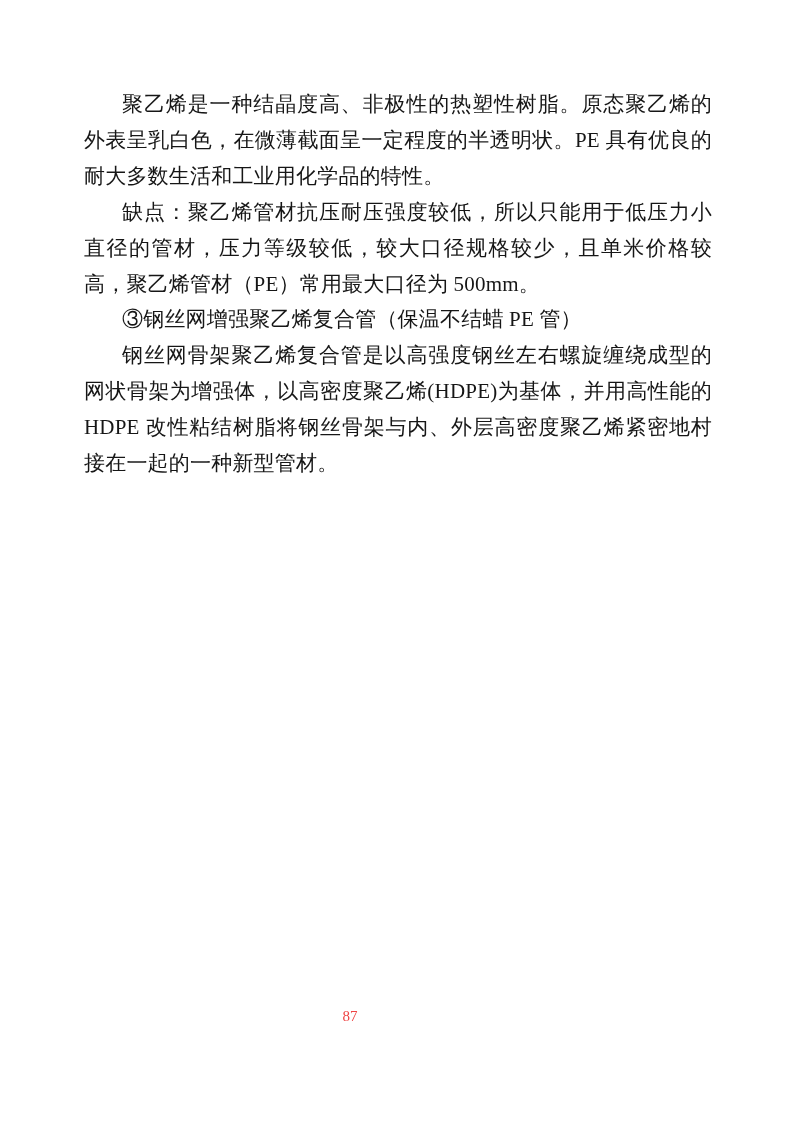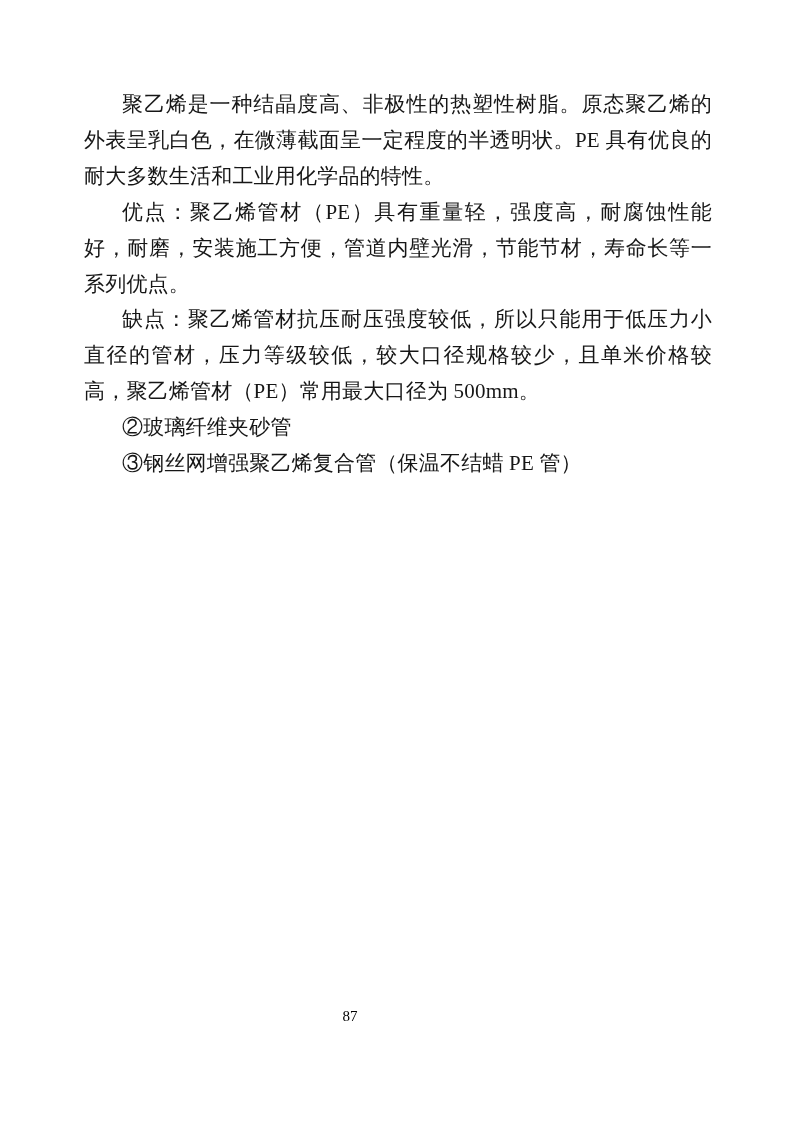--- a/index.html
+++ b/index.html
@@ -40,28 +40,27 @@
     word-break: break-all;
   }
   .page-number {
     position: absolute;
     top: 1006px;
     left: 0;
     width: 700px;
     text-align: center;
     font-size: 15px;
     line-height: 20px;
-    color: #000000;
+    color: #ef4444;
   }
 </style>
 </head>
 <body>
 
 <div class="page">
   <div class="text-block">
     <p class="para">聚乙烯是一种结晶度高、非极性的热塑性树脂。原态聚乙烯的外表呈乳白色，在微薄截面呈一定程度的半透明状。PE 具有优良的耐大多数生活和工业用化学品的特性。</p>
-    <p class="para">优点：聚乙烯管材（PE）具有重量轻，强度高，耐腐蚀性能好，耐磨，安装施工方便，管道内壁光滑，节能节材，寿命长等一系列优点。</p>
     <p class="para">缺点：聚乙烯管材抗压耐压强度较低，所以只能用于低压力小直径的管材，压力等级较低，较大口径规格较少，且单米价格较高，聚乙烯管材（PE）常用最大口径为 500mm。</p>
-    <p class="para">②玻璃纤维夹砂管</p>
     <p class="para">③钢丝网增强聚乙烯复合管（保温不结蜡 PE 管）</p>
+    <p class="para">钢丝网骨架聚乙烯复合管是以高强度钢丝左右螺旋缠绕成型的网状骨架为增强体，以高密度聚乙烯(HDPE)为基体，并用高性能的 HDPE 改性粘结树脂将钢丝骨架与内、外层高密度聚乙烯紧密地村接在一起的一种新型管材。</p>
   </div>
   <div class="page-number">87</div>
 </div>
 
 </body></html>

